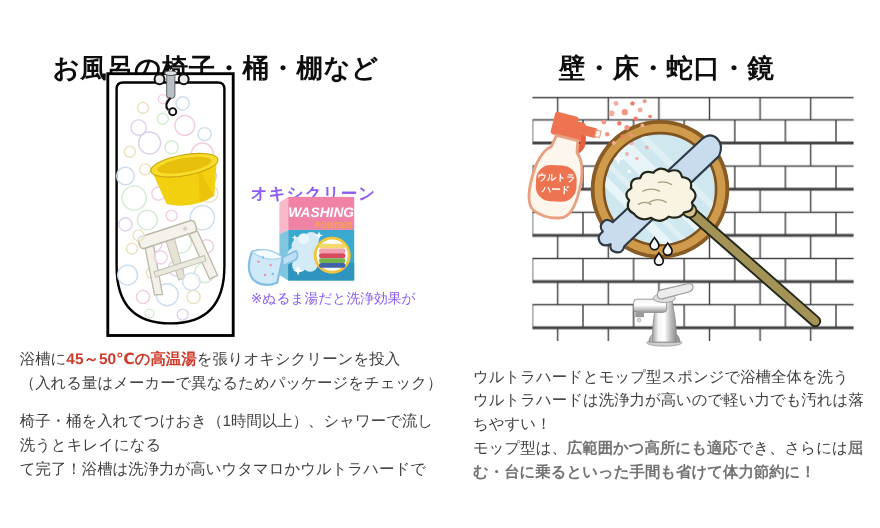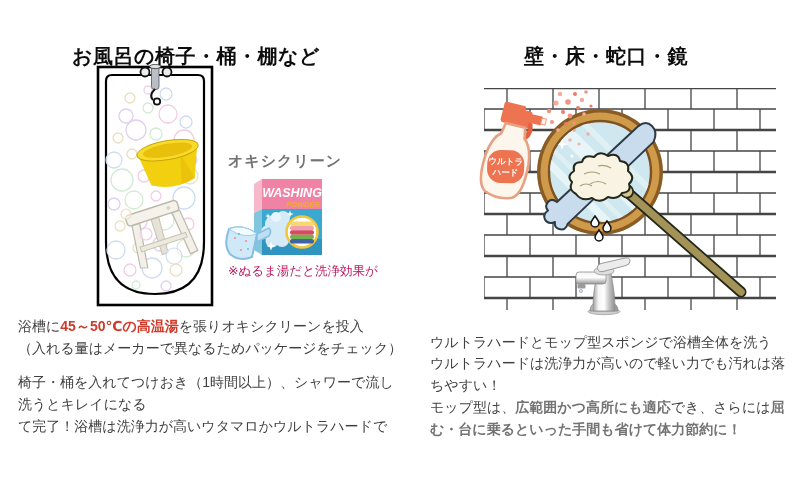--- a/index.html
+++ b/index.html
@@ -1,29 +1,29 @@
 <!DOCTYPE html>
 <html><head>
 <meta charset="utf-8">
 <style>
   html,body{margin:0;padding:0;background:#fff;}
   .page{position:relative;width:800px;height:480px;background:#ffffff;overflow:hidden;
         font-family:"Liberation Sans","DejaVu Sans",sans-serif;}
-  .col-title{position:absolute;top:26px;font-size:20px;font-weight:bold;color:#0d0d0d;
+  .col-title{position:absolute;top:26px;font-size:24px;font-weight:bold;color:#0d0d0d;
              text-align:center;letter-spacing:0.5px;}
   .col-title.left{left:0;width:392px;}
   .col-title.right{left:420px;width:372px;}
   .illus{position:absolute;}
   .body-text{position:absolute;font-size:14px;line-height:22px;color:#3f3f3f;white-space:nowrap;}
   .body-text .line{height:22px;}
   .hl-red{color:#cf3a2a;font-weight:bold;}
   .bd{font-weight:bold;color:#737373;}
-  .product-label{position:absolute;left:228px;top:152px;font-size:15px;font-weight:bold;
-                 color:#737373;letter-spacing:1px;}
-  .note-text{position:absolute;left:228px;top:262px;font-size:12.5px;line-height:18px;color:#be185d;}
+  .product-label{position:absolute;left:228px;top:167px;font-size:15px;font-weight:bold;
+                 color:#8b5cf6;letter-spacing:1px;}
+  .note-text{position:absolute;left:228px;top:262px;font-size:12.5px;line-height:18px;color:#8b5cf6;}
   .note-text .line2{padding-left:12px;}
 </style>
 </head>
 <body>
 
 <div class="page">
 
   <h2 class="col-title left">お風呂の椅子・桶・棚など</h2>
 
   <svg class="illus" style="left:96px;top:64px;" width="118" height="243" viewBox="0 0 118 243">

